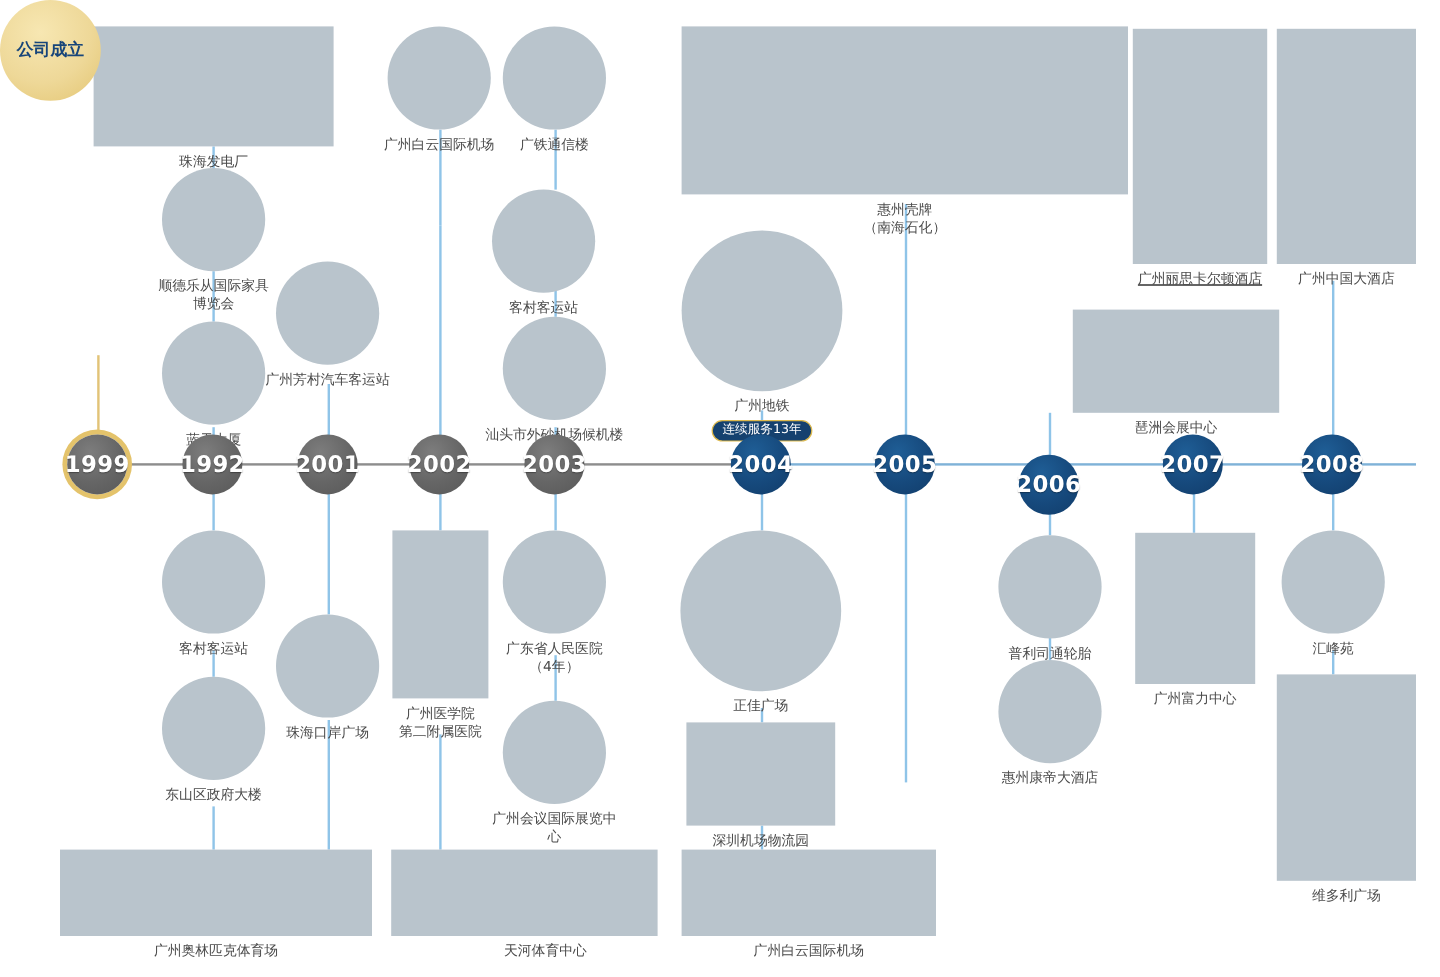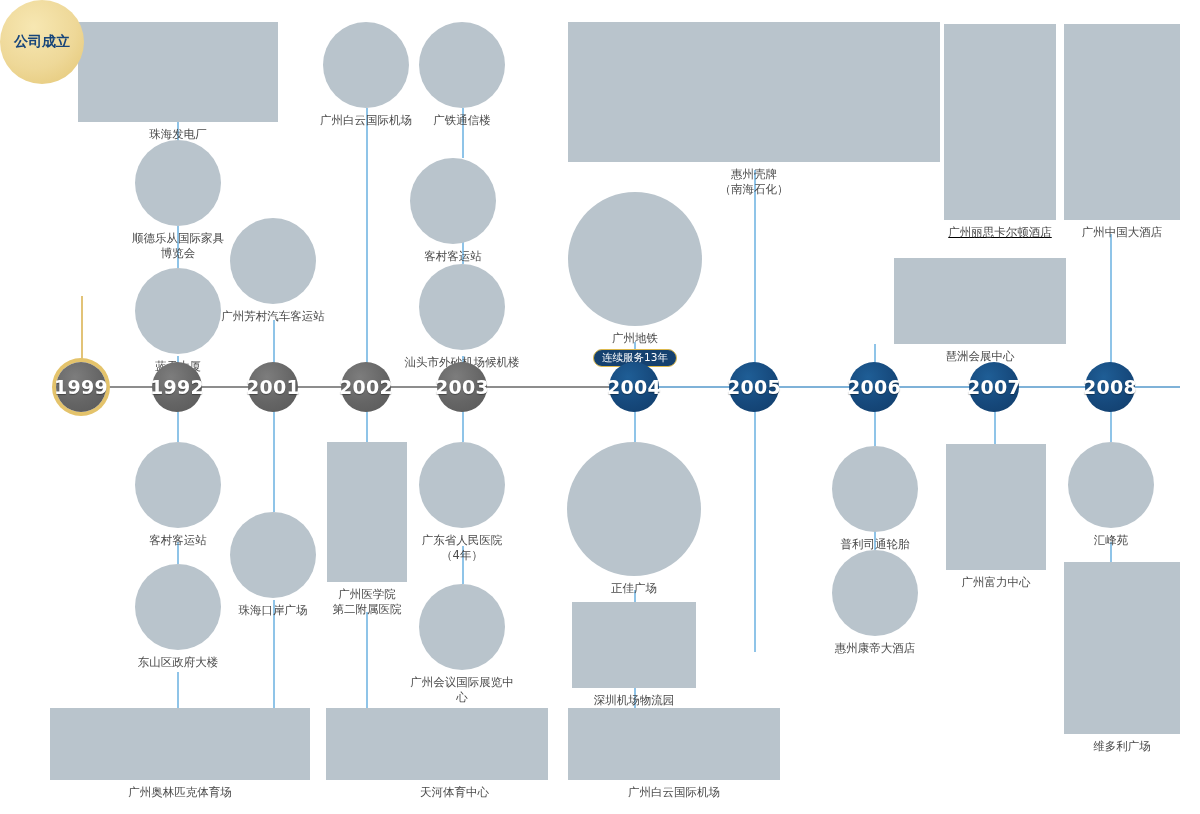--- a/index.html
+++ b/index.html
@@ -206,21 +206,21 @@
     </div>
   <div class="year gray" style="left:437px; top:362px; width:50px; height:50px;">
       <span>2003</span>
     </div>
   <div class="year blue" style="left:609px; top:362px; width:50px; height:50px;">
       <span>2004</span>
     </div>
   <div class="year blue" style="left:729px; top:362px; width:50px; height:50px;">
       <span>2005</span>
     </div>
-  <div class="year blue" style="left:849px; top:362px; width:50px; height:50px;text-align:center;">
+  <div class="year blue" style="left:849px; top:379px; width:50px; height:50px;text-align:center;">
       <span>2006</span>
     </div>
   <div class="year blue" style="left:969px; top:362px; width:50px; height:50px;">
       <span>2007</span>
     </div>
   <div class="year blue" style="left:1085px;top:362px; width:50px; height:50px;">
       <span>2008</span>
     </div>
 
   <div class="node" style="left:78px; top:22px; width:200px;">

